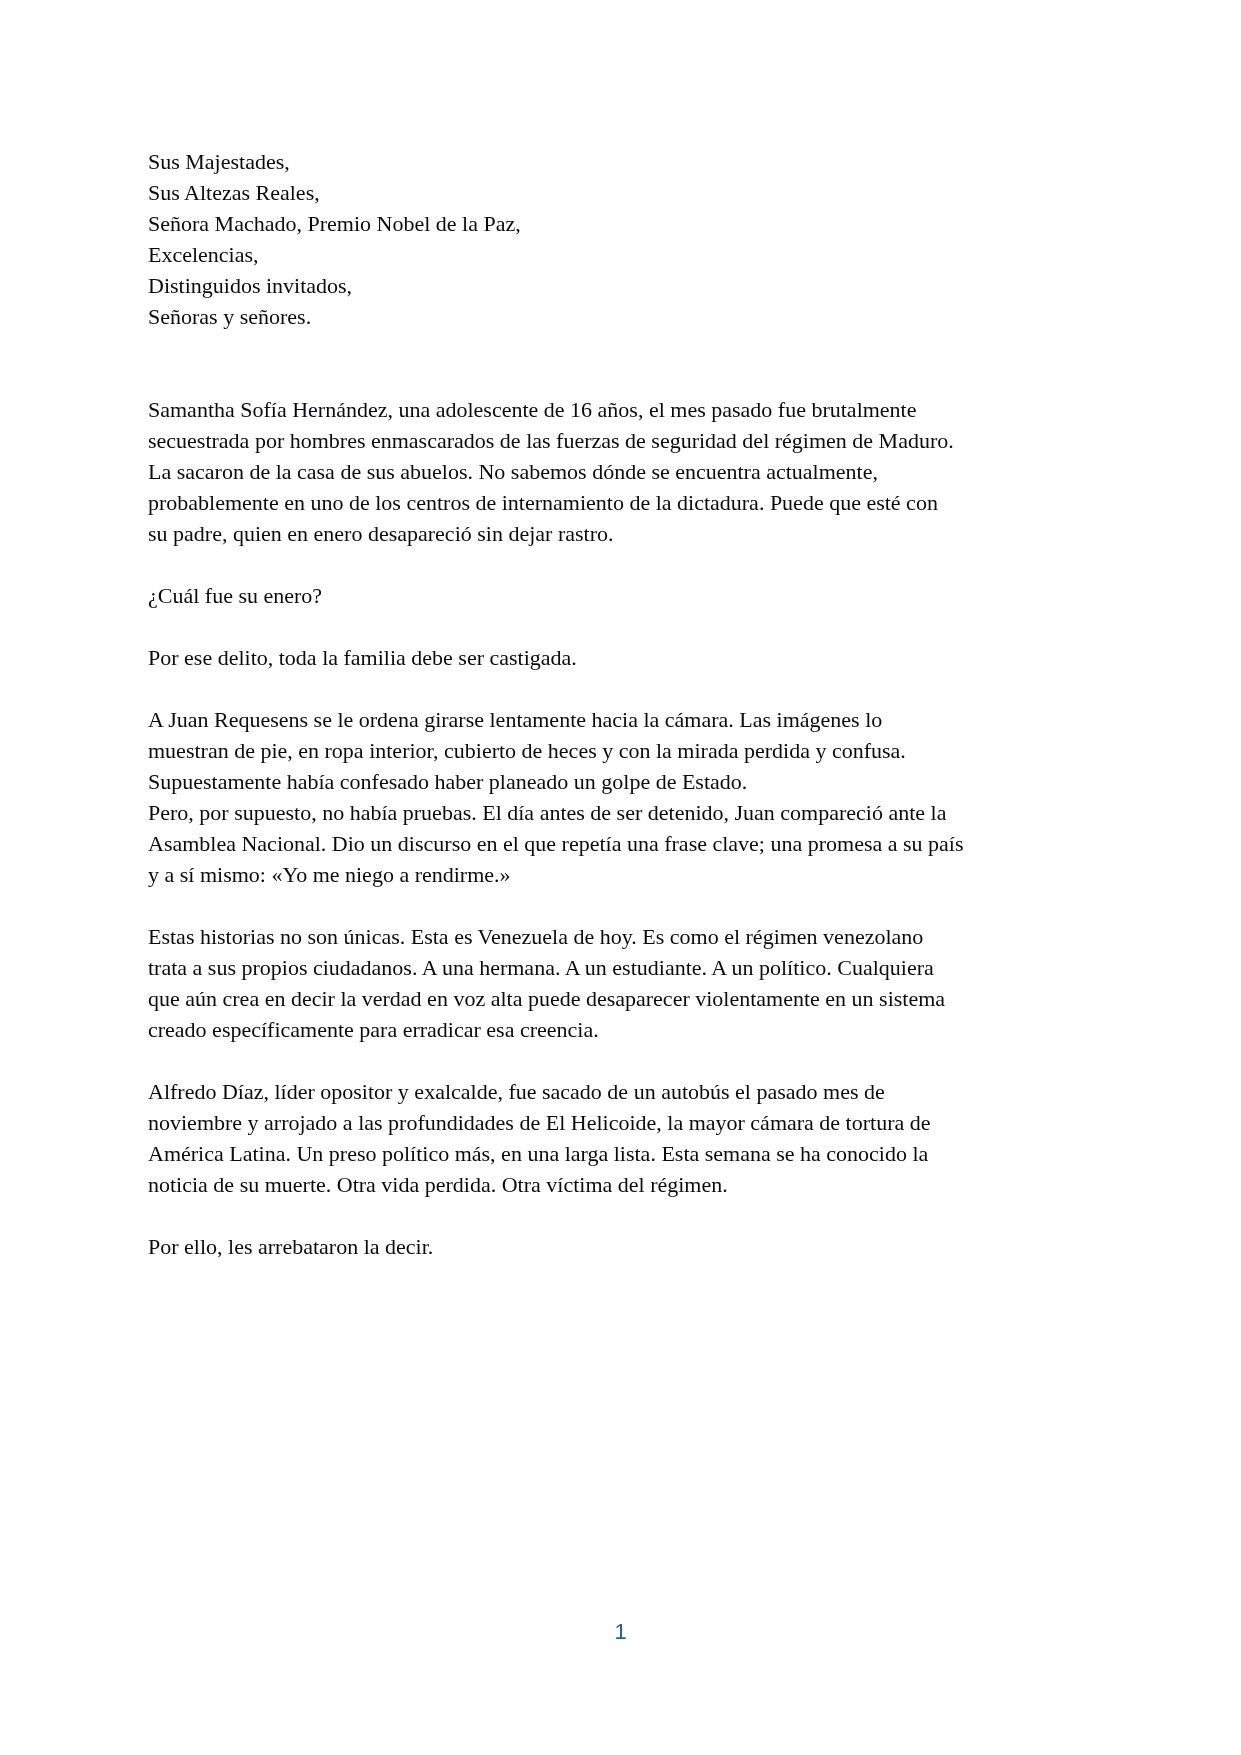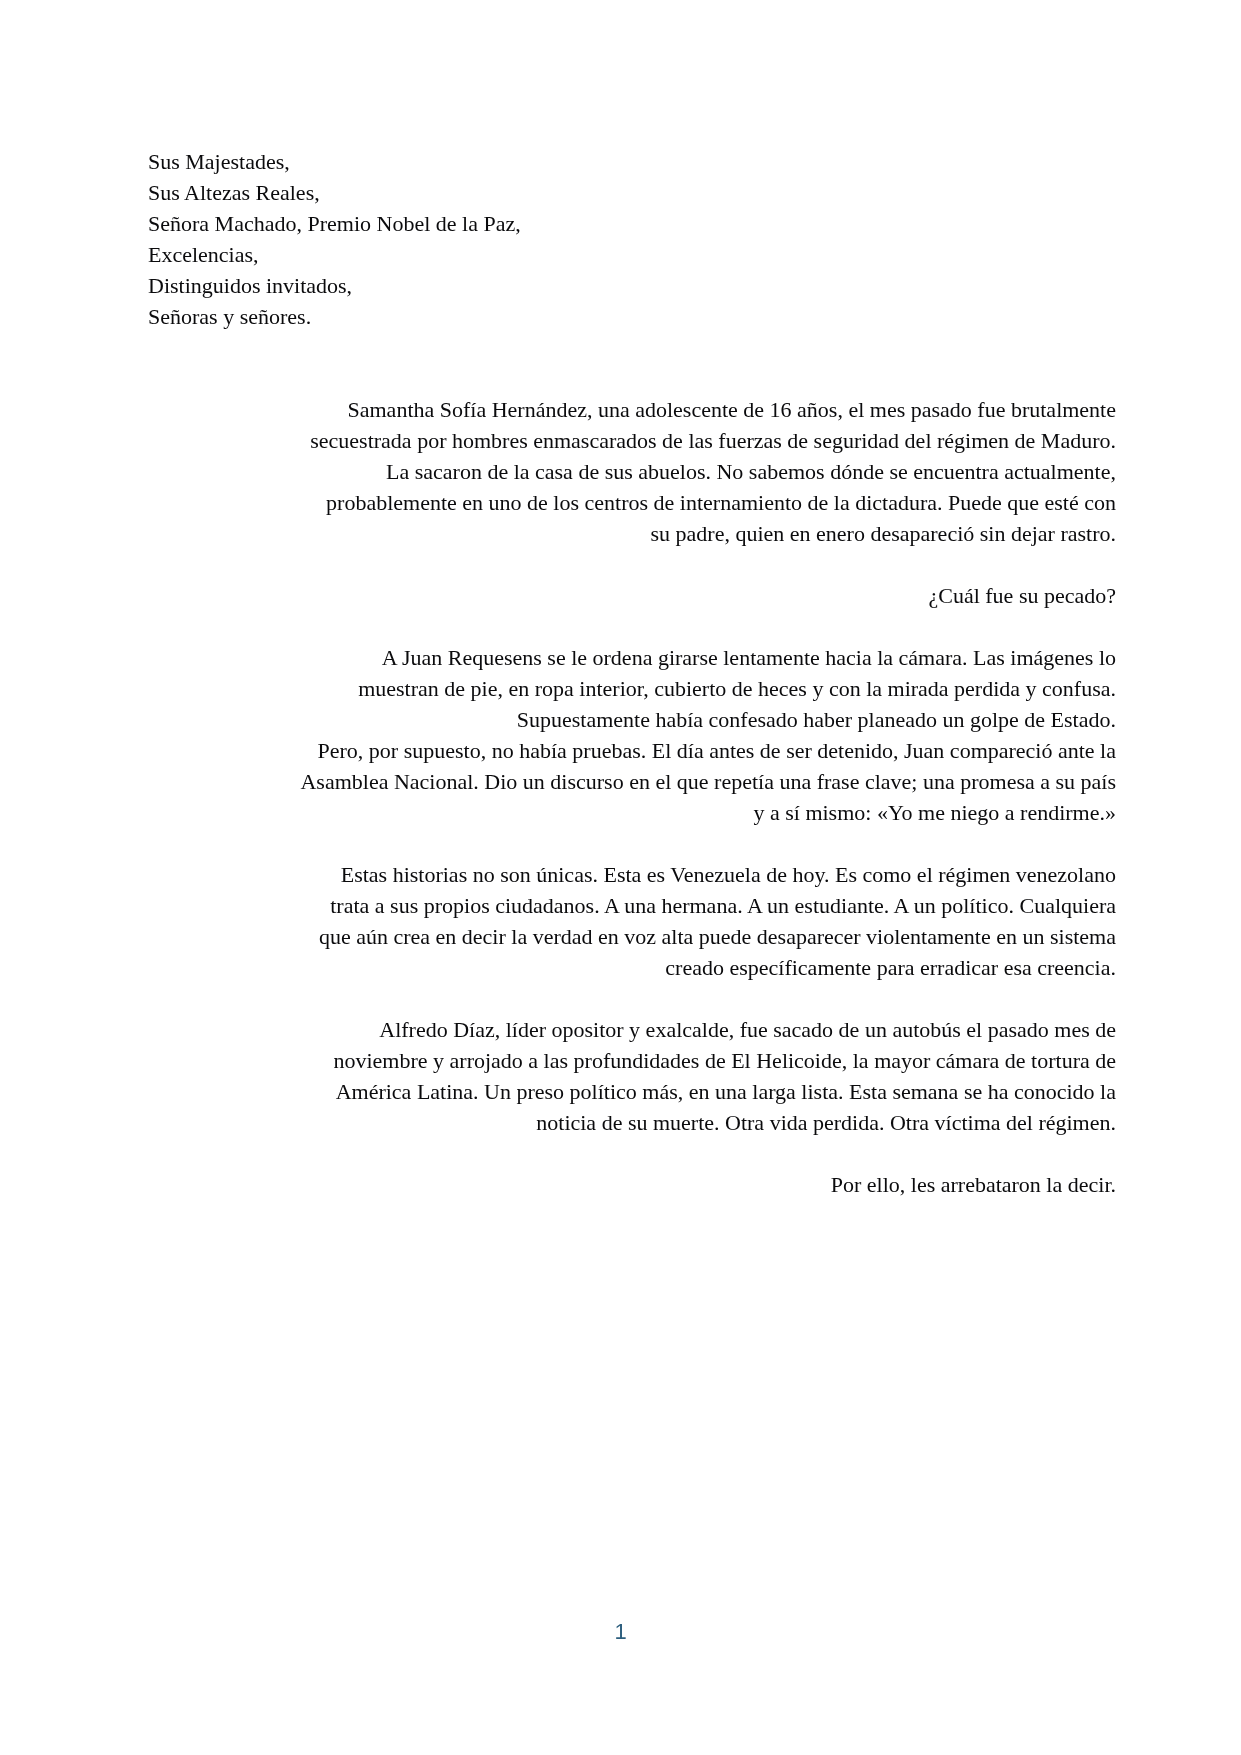--- a/index.html
+++ b/index.html
@@ -31,21 +31,20 @@
     font-size: 22px;
     line-height: 31px;
     color: #0b0b0d;
   }
   .block {
     margin: 0;
     white-space: pre-line;
   }
   .block + .block {
     margin-top: 31px;
-    text-align: right;
   }
   .block.gap-2 {
     margin-top: 62px;
   }
   .footer {
     position: absolute;
     left: 0;
     top: 1619px;
     width: 1241px;
     text-align: center;
@@ -67,21 +66,22 @@
 Sus Altezas Reales,
 Señora Machado, Premio Nobel de la Paz,
 Excelencias,
 Distinguidos invitados,
 Señoras y señores.</p>
     <p class="block gap-2">Samantha Sofía Hernández, una adolescente de 16 años, el mes pasado fue brutalmente
 secuestrada por hombres enmascarados de las fuerzas de seguridad del régimen de Maduro.
 La sacaron de la casa de sus abuelos. No sabemos dónde se encuentra actualmente,
 probablemente en uno de los centros de internamiento de la dictadura. Puede que esté con
 su padre, quien en enero desapareció sin dejar rastro.</p>
-    <p class="block">¿Cuál fue su pecado?</p>
+    <p class="block">¿Cuál fue su enero?</p>
+    <p class="block">Por ese delito, toda la familia debe ser castigada.</p>
     <p class="block">A Juan Requesens se le ordena girarse lentamente hacia la cámara. Las imágenes lo
 muestran de pie, en ropa interior, cubierto de heces y con la mirada perdida y confusa.
 Supuestamente había confesado haber planeado un golpe de Estado.
 Pero, por supuesto, no había pruebas. El día antes de ser detenido, Juan compareció ante la
 Asamblea Nacional. Dio un discurso en el que repetía una frase clave; una promesa a su país
 y a sí mismo: «Yo me niego a rendirme.»</p>
     <p class="block">Estas historias no son únicas. Esta es Venezuela de hoy. Es como el régimen venezolano
 trata a sus propios ciudadanos. A una hermana. A un estudiante. A un político. Cualquiera
 que aún crea en decir la verdad en voz alta puede desaparecer violentamente en un sistema
 creado específicamente para erradicar esa creencia.</p>

